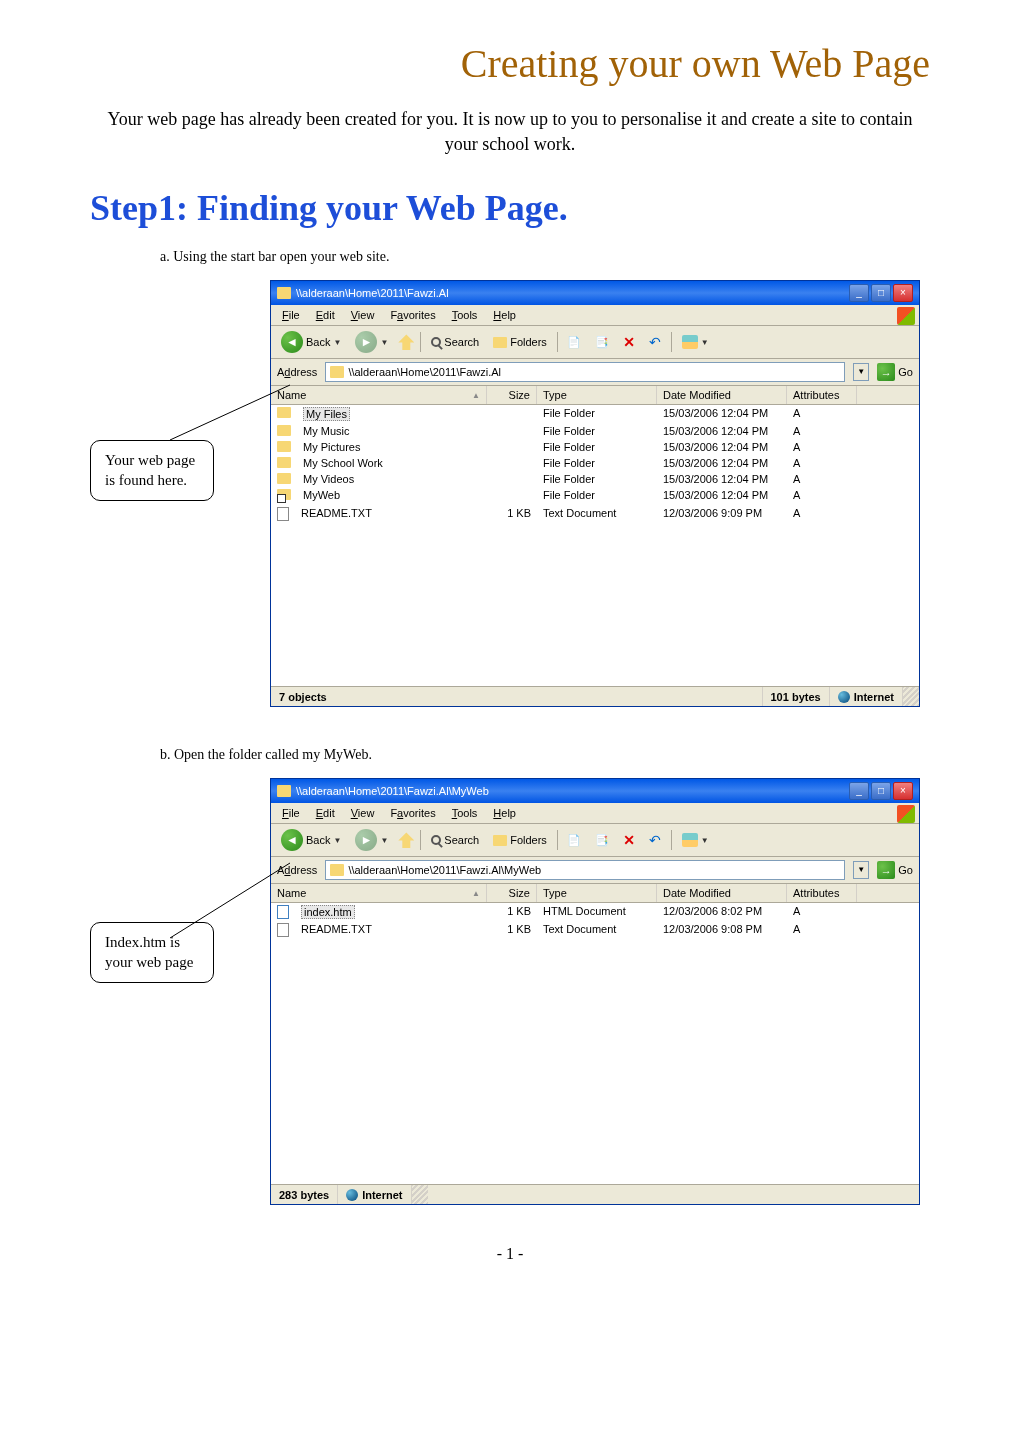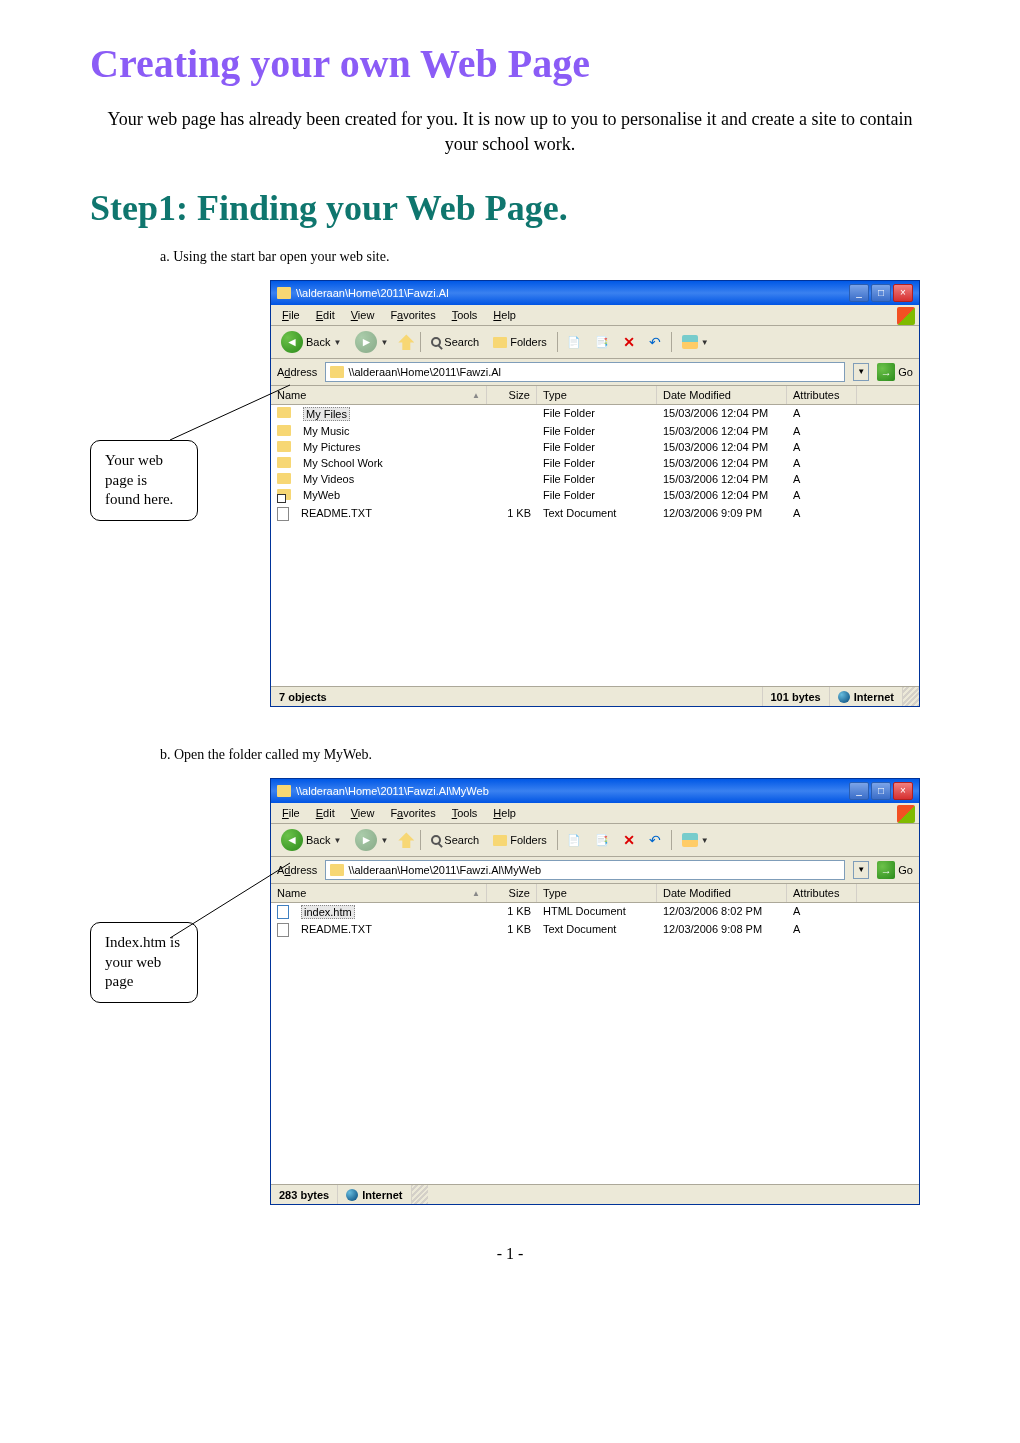--- a/index.html
+++ b/index.html
@@ -3,34 +3,34 @@
   <meta charset="utf-8">
   <style>
     * { margin: 0; padding: 0; box-sizing: border-box; }
     body {
       font-family: "Times New Roman", serif;
       background: #fff;
       width: 1020px;
       padding: 40px 90px;
     }
     .main-title {
-      color: #8b5cf6;
+      color: #a16207;
       font-size: 40px;
-      font-weight: bold;
-      text-align: left;
+      font-weight: normal;
+      text-align: right;
       margin-bottom: 20px;
     }
     .intro-text {
       text-align: center;
       font-size: 18px;
       margin-bottom: 30px;
       line-height: 1.4;
     }
     .step-title {
-      color: #0f766e;
+      color: #1d4ed8;
       font-size: 36px;
       font-weight: bold;
       margin-bottom: 20px;
     }
     .step-item {
       font-size: 14px;
       margin-left: 70px;
       margin-bottom: 15px;
     }
     .figure-container {
@@ -38,21 +38,21 @@
       margin-bottom: 40px;
       margin-left: 20px;
     }
     .callout {
       position: absolute;
       border: 1px solid #000;
       border-radius: 10px;
       padding: 10px 14px;
       font-size: 15px;
       background: #fff;
-      width: 108px;
+      width: 124px;
       line-height: 1.3;
     }
     
     
     .explorer-window {
       width: 650px;
       border: 1px solid #003399;
       margin-left: 160px;
       background: #fff;
       font-family: Tahoma, Arial, sans-serif;

